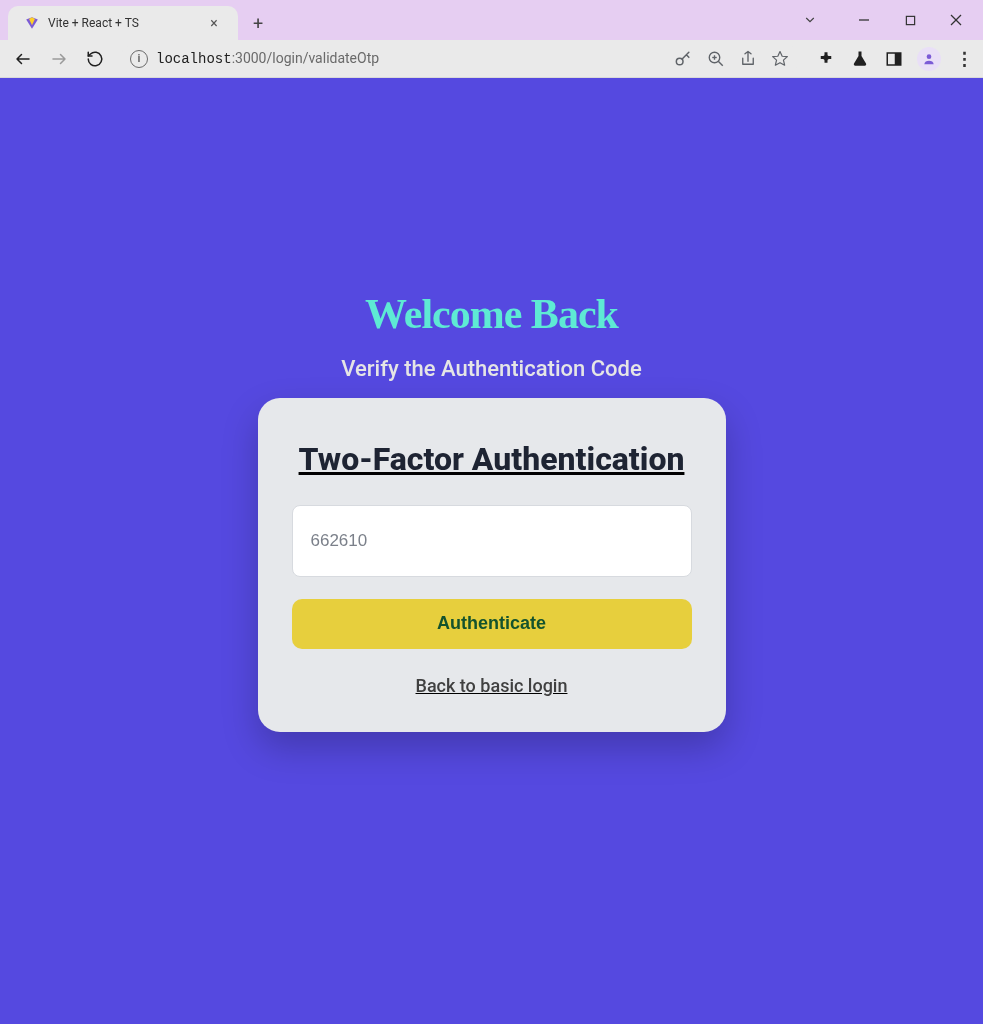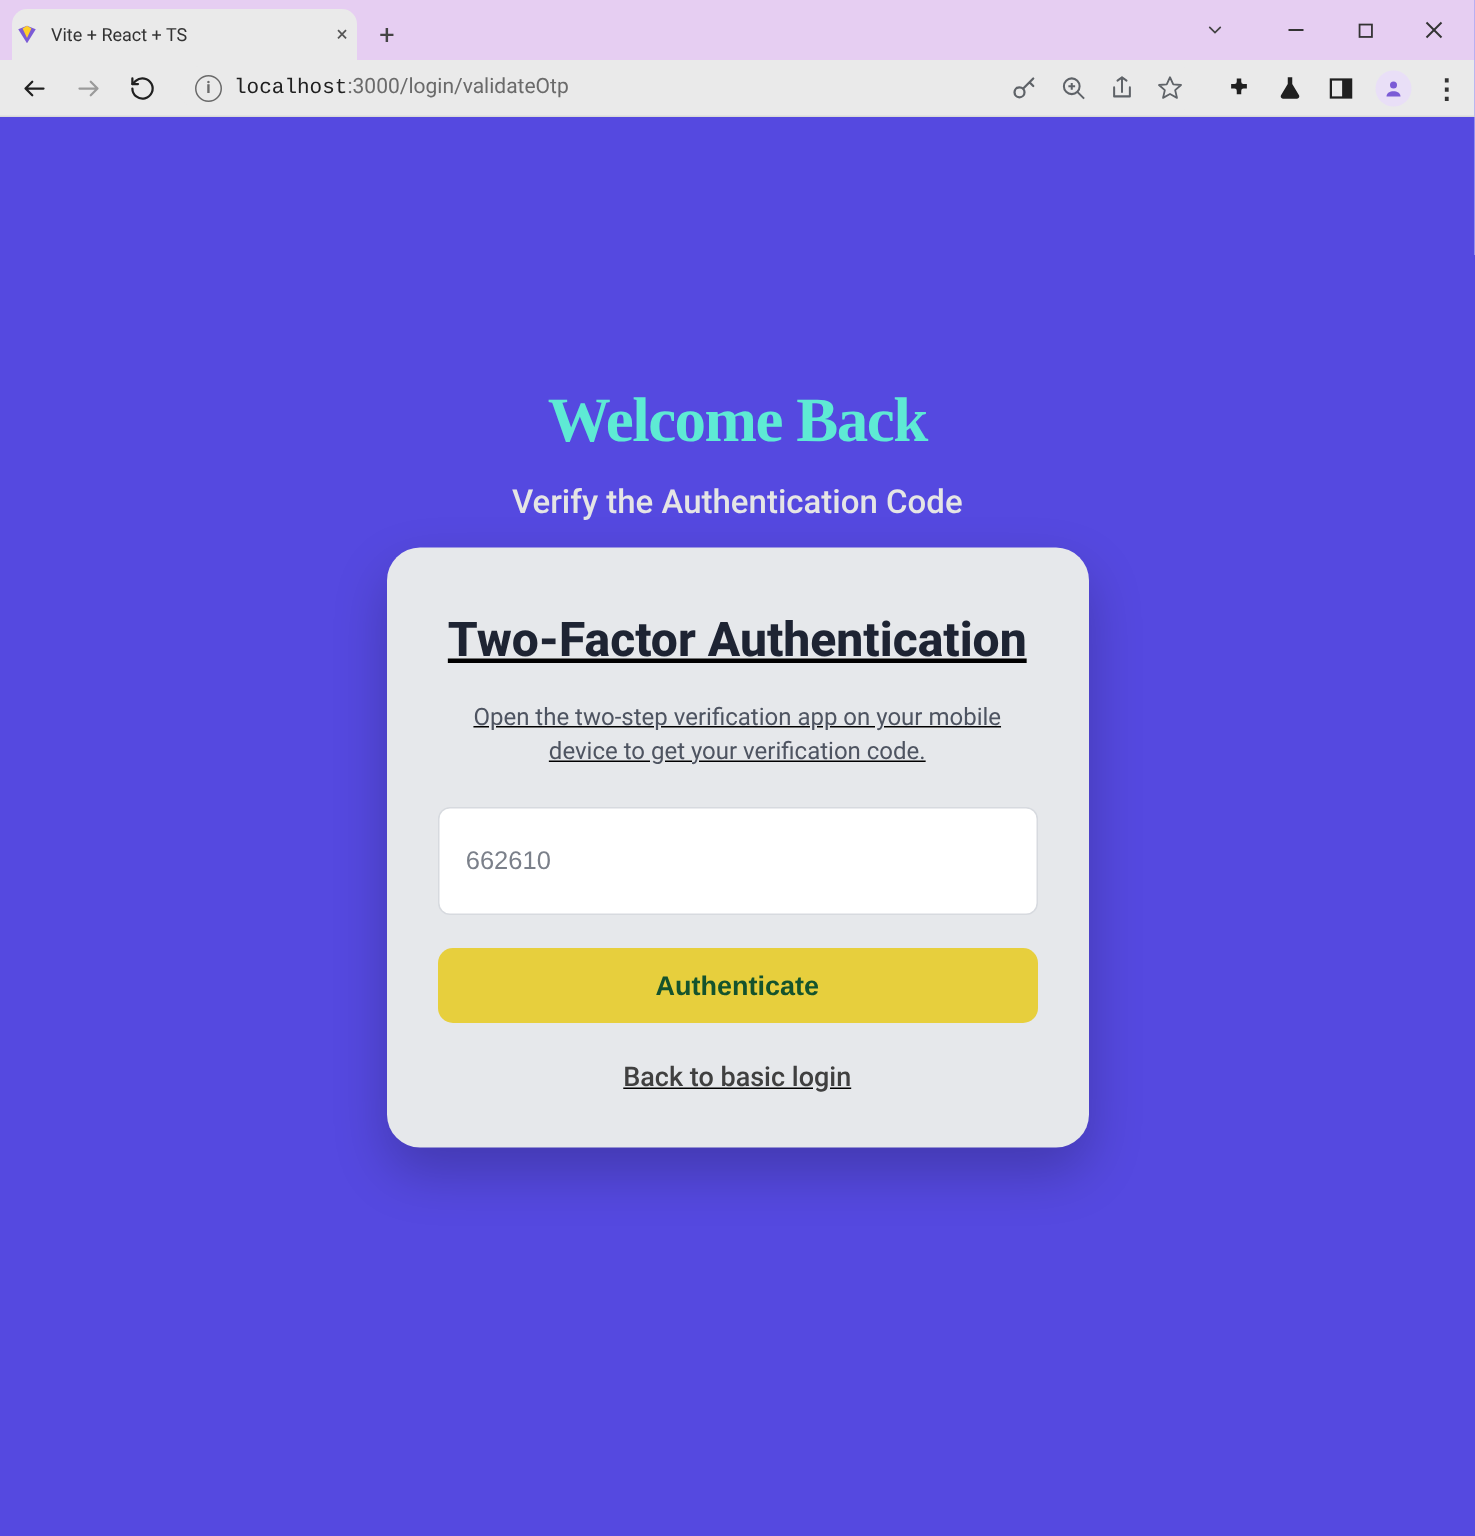--- a/index.html
+++ b/index.html
@@ -20,21 +20,21 @@
       position: relative;
     }
     .tab {
       background: #eaeaea;
       height: 34px;
       width: 230px;
       margin-left: 8px;
       border-radius: 10px 10px 0 0;
       display: flex;
       align-items: center;
-      padding: 0 2px;
+      padding: 0 16px;
       gap: 8px;
       font-size: 12px;
       color: #333;
     }
     .tab .favicon {
       width: 16px;
       height: 16px;
       display: flex;
       align-items: center;
       justify-content: center;
@@ -356,19 +356,18 @@
   </div>
 </div>
 
 <div class="page">
   <div class="wrap">
     <h1 class="headline">Welcome Back</h1>
     <div class="subhead">Verify the Authentication Code</div>
 
     <div class="card">
       <div class="card-title">Two-Factor Authentication</div>
-      <div class="card-desc">Open the two-step verification app on your mobile device to get your verification code.</div>
       <input class="otp-input" type="text" value="662610" style="">
       <button class="auth-btn">Authenticate</button>
       <a class="back-link">Back to basic login</a>
     </div>
   </div>
 </div>
 
 </body></html>

